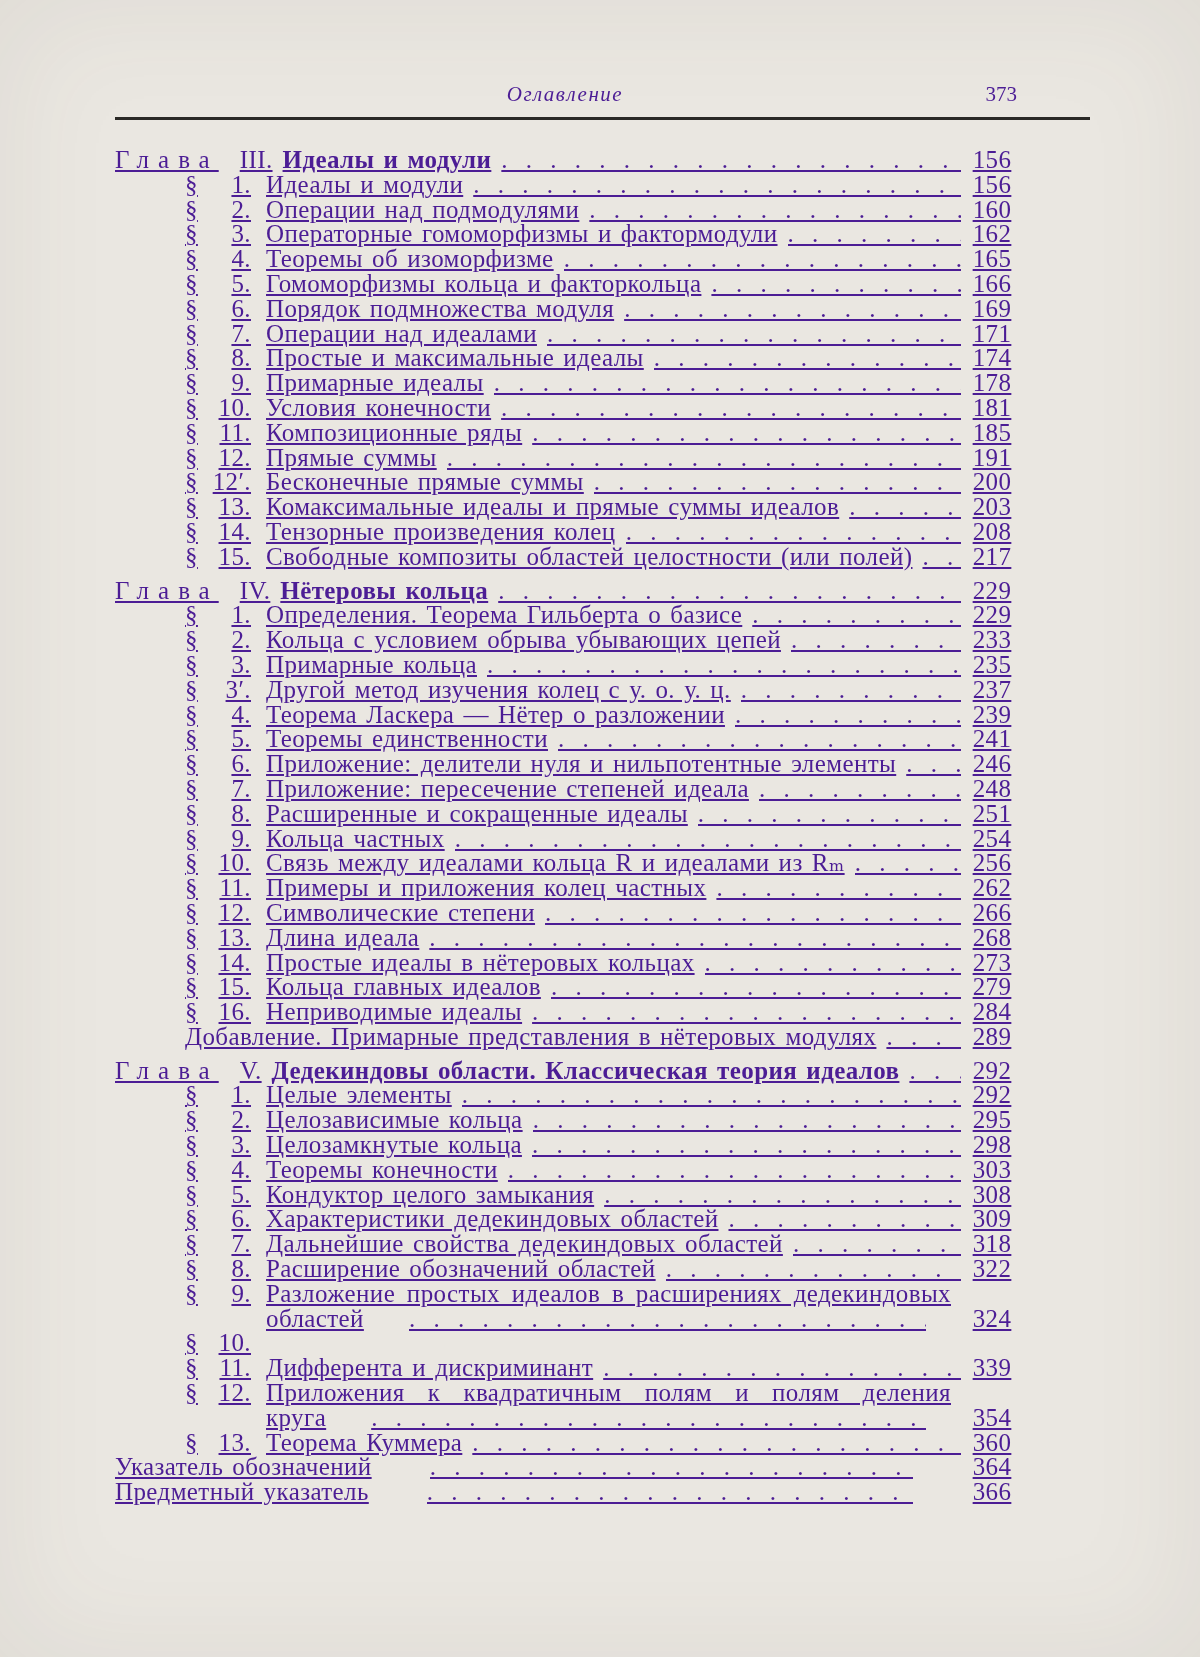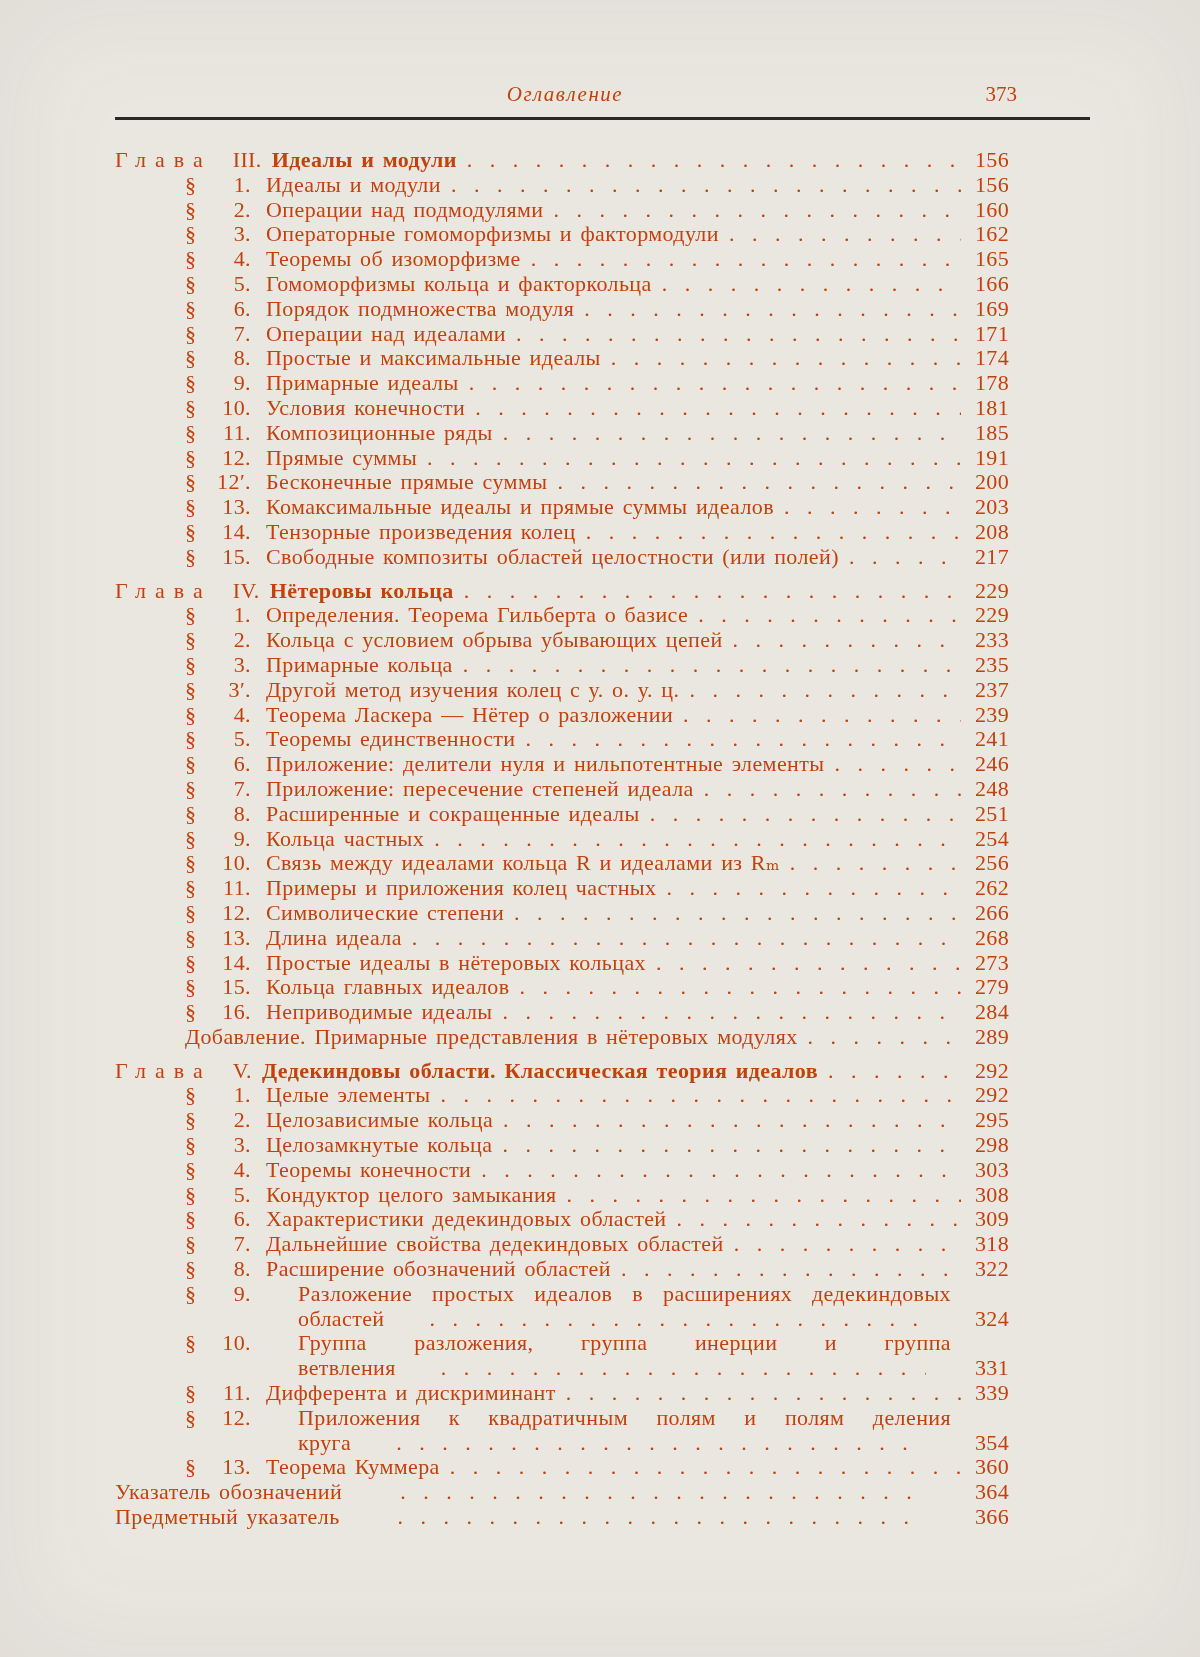--- a/index.html
+++ b/index.html
@@ -6,66 +6,67 @@
   * { margin: 0; padding: 0; box-sizing: border-box; }
   html, body { background: #d8d6d1; }
   .page {
     position: relative;
     width: 1200px;
     height: 1657px;
     margin: 0 auto;
     background: #eae7e1;
     box-shadow: inset 0 0 120px rgba(90,80,60,0.08);
     font-family: "Liberation Serif", "DejaVu Serif", serif;
-    color: #c2410c;
+    color: #4c1d95;
     overflow: hidden;
   }
   .content {
     position: absolute;
     left: 115px;
     top: 82px;
     width: 900px;
   }
   .header { position: relative; height: 30px; font-size: 21px; }
   .header-title {
     position: absolute; left: 0; right: 0;
     text-align: center; font-style: italic; letter-spacing: 1.5px;
   }
   .header-page { position: absolute; right: -2px; top: 0; }
   .rule {
     position: absolute; left: 115px; top: 117px;
     width: 975px; height: 3px; background: #2a2926;
   }
   .toc {
     margin-top: 36px;
-    font-size: 22px;
+    font-size: 25px;
     line-height: 24.8px;
     letter-spacing: 0.4px;
     word-spacing: 2.5px;
+    text-decoration: underline;
   }
   .row { display: flex; align-items: baseline; }
   .chapter-row { margin-top: 9px; }
   .ch-word { flex: none; letter-spacing: 9px; }
   .ch-num { flex: none; margin-left: 21px; }
   .ch-title { flex: none; font-weight: bold; margin-left: 10px; white-space: nowrap; }
   .entry { padding-left: 70px; }
   .sign { flex: none; width: 26px; }
   .num { flex: none; width: 40px; text-align: right; margin-right: 15px; }
   .title, .t2 { flex: none; white-space: nowrap; }
   .dots {
     flex: 1 1 0; min-width: 0;
     overflow: hidden; white-space: nowrap;
     margin: 0 8px 0 10px;
   }
   .dots::before {
     content: ".  .  .  .  .  .  .  .  .  .  .  .  .  .  .  .  .  .  .  .  .  .  .  .  .  .  .  .  .  .  .  .  .  .  .  .  .  .  .  .  .  .  .  .  .";
     letter-spacing: 2px; word-spacing: 8px;
   }
   .pg { flex: none; min-width: 46px; text-align: center; }
-  .tb { flex: 1 1 auto; min-width: 0; margin-left: 32px; }
+  .tb { flex: 1 1 auto; min-width: 0; }
   .line1 { text-align: justify; text-align-last: justify; margin-right: 64px; }
   .line2 { display: flex; align-items: baseline; gap: 35px; }
   .root-entry { padding-left: 0; gap: 48px; }
 </style>
 </head>
 <body>
 
 <div class="page">
   <div class="content">
     <div class="header">
@@ -394,28 +395,20 @@
             <div class="line2">
               <span class="t2">областей</span>
               <span class="dots"></span>
               <span class="pg">324</span>
             </div>
           </div>
         </div>
         <div class="row entry">
           <span class="sign">§</span>
           <span class="num">10.</span>
-          <div class="tb">
-            <div class="line1">Группа разложения, группа инерции и группа</div>
-            <div class="line2">
-              <span class="t2">ветвления</span>
-              <span class="dots"></span>
-              <span class="pg">331</span>
-            </div>
-          </div>
         </div>
         <div class="row entry">
           <span class="sign">§</span>
           <span class="num">11.</span>
           <span class="title">Дифферента и дискриминант</span>
           <span class="dots"></span>
           <span class="pg">339</span>
         </div>
         <div class="row entry">
           <span class="sign">§</span>

